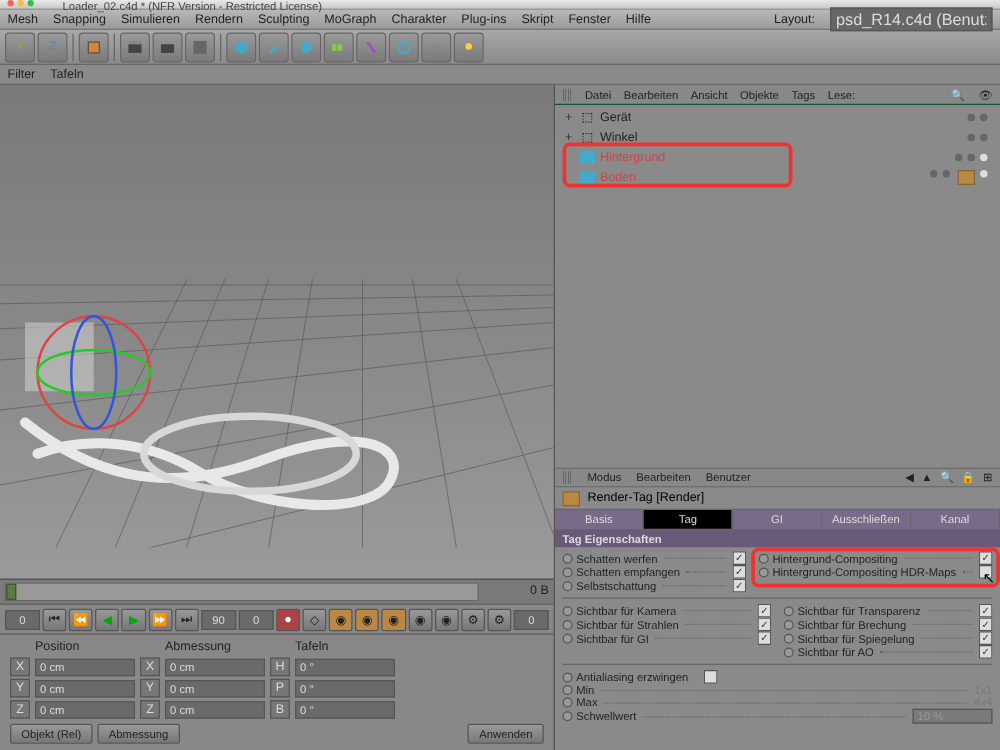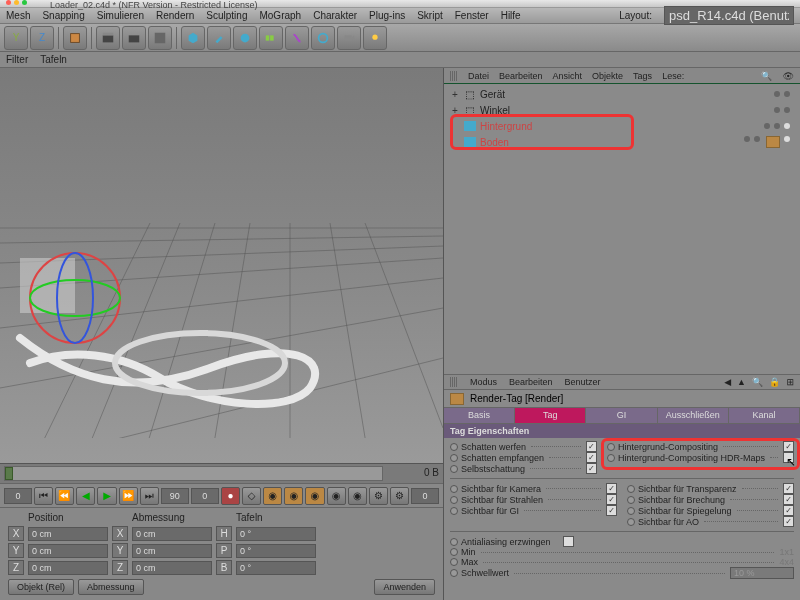--- a/index.html
+++ b/index.html
@@ -56,21 +56,21 @@
 .tdot.w{background:#ddd}
 .ttag{width:14px;height:12px;background:#b84;border:1px solid #863;margin-left:2px}
 .hilite{position:absolute;border:3px solid #e33;border-radius:6px;pointer-events:none}
 .attr-hdr{height:16px;background:#888;display:flex;align-items:center;padding:0 6px;gap:12px;border-top:1px solid #666;border-bottom:1px solid #666}
 .attr-hdr span{color:#222;font-size:9px}
 .attr-nav{margin-left:auto;display:flex;gap:6px;color:#222}
 .attr-title{height:18px;background:#8a8a8a;display:flex;align-items:center;padding:0 6px;gap:6px;border-bottom:1px solid #666}
 .attr-title-icn{width:14px;height:12px;background:#b84;border:1px solid #863}
 .attr-tabs{height:16px;display:flex;border-bottom:1px solid #666}
 .atab{flex:1;background:#7a6a8a;color:#ddd;text-align:center;padding:2px;border-right:1px solid #666;font-size:9px}
-.atab.act{background:#be185d}
+.atab.act{background:#000000}
 .attr-sec{background:#6a5a7a;color:#ddd;padding:2px 6px;font-size:9px;font-weight:bold}
 .attr-body{background:#8a8a8a;padding:3px 6px;position:relative}
 .prop-grid{display:grid;grid-template-columns:1fr 1fr;gap:2px 10px}
 .prop{display:flex;align-items:center;gap:3px}
 .prop-o{width:8px;height:8px;border:1px solid #555;border-radius:50%;background:#999}
 .prop-lbl{color:#222;font-size:9px;white-space:nowrap;overflow:hidden;text-overflow:clip}
 .prop-dots{flex:1;border-bottom:1px dotted #666;margin:0 2px;min-width:8px}
 .prop-chk{width:11px;height:11px;background:#ddd;border:1px solid #555;display:flex;align-items:center;justify-content:center;font-size:8px;color:#333}
 .prop-val{color:#777;font-size:9px}
 .prop-in{background:#7a7a7a;border:1px solid #555;color:#999;padding:0 3px;font-size:9px;width:64px}

